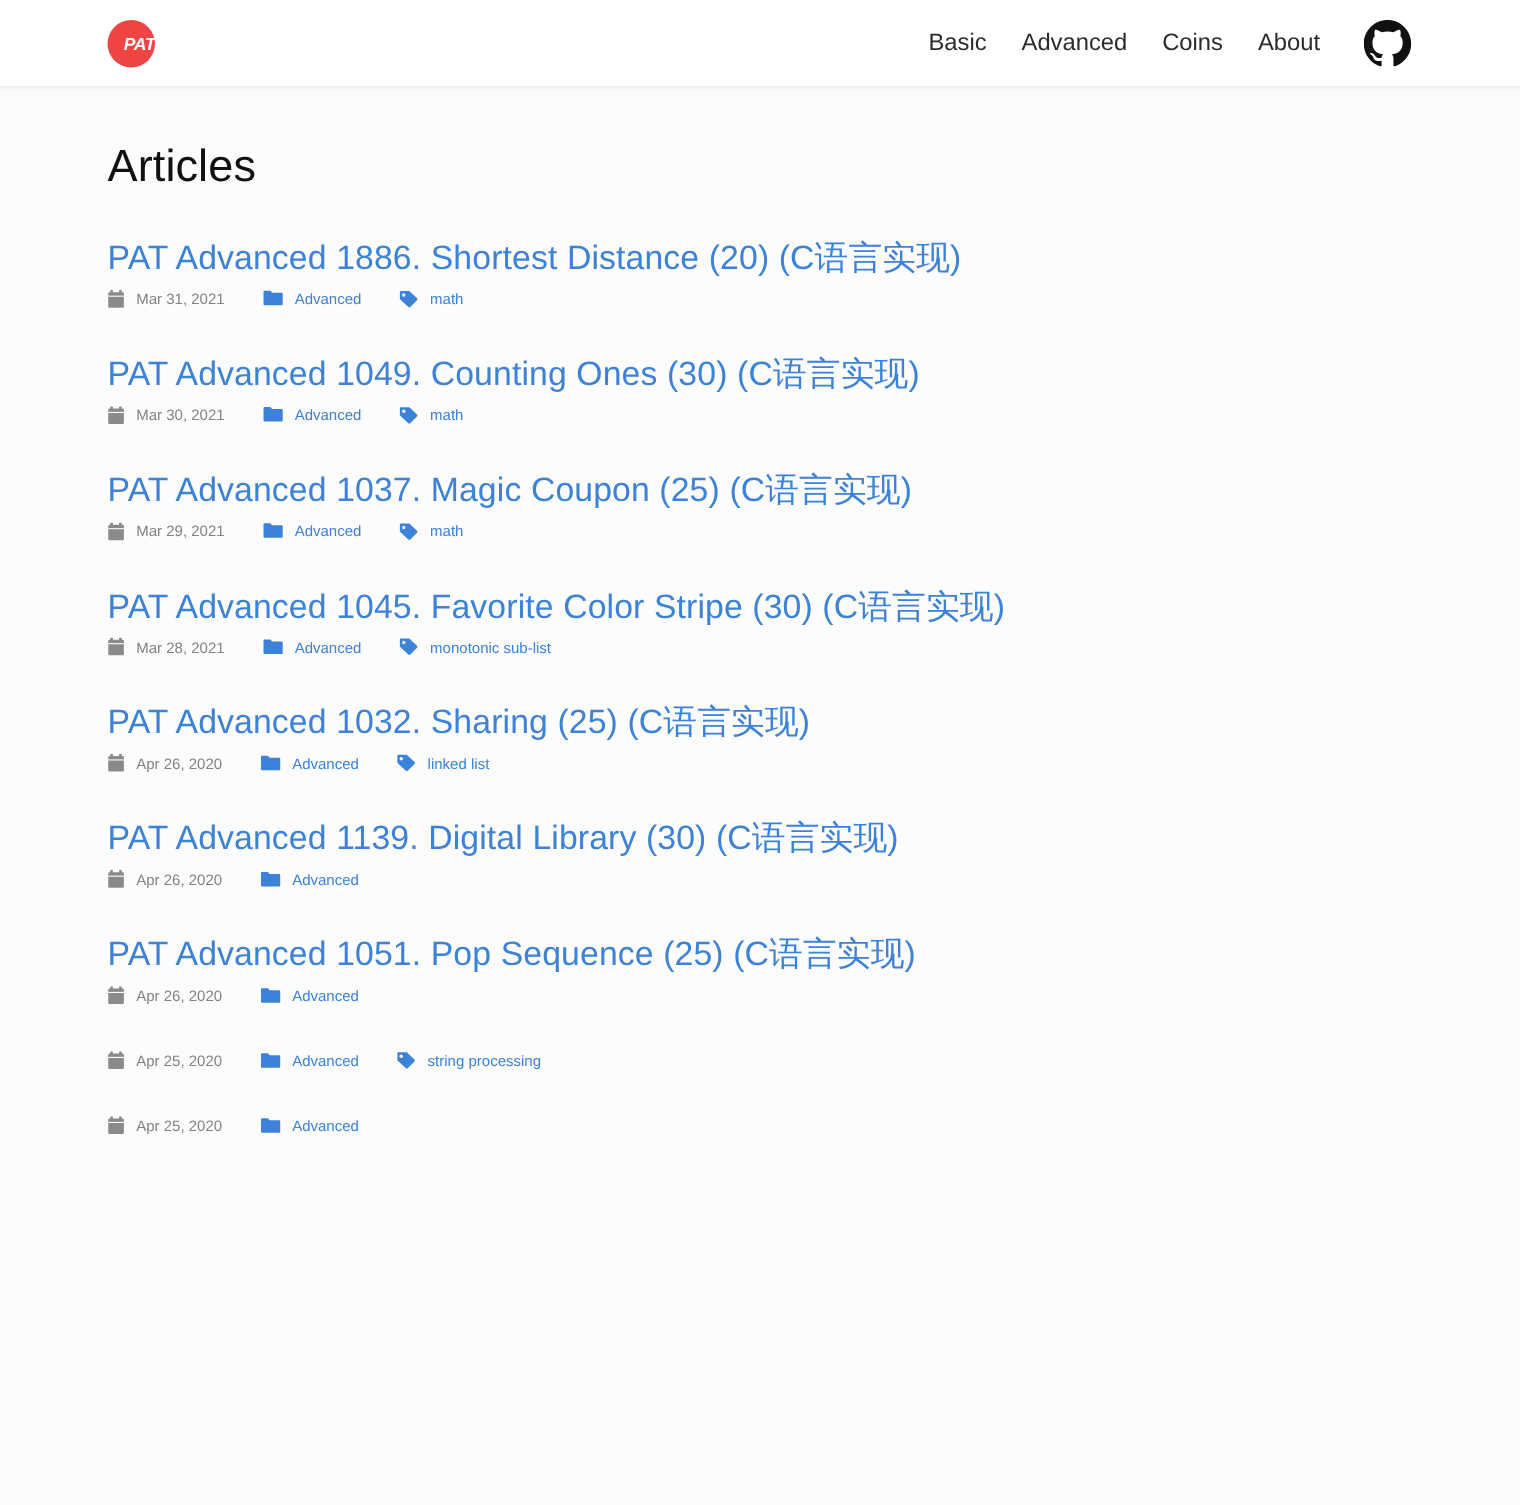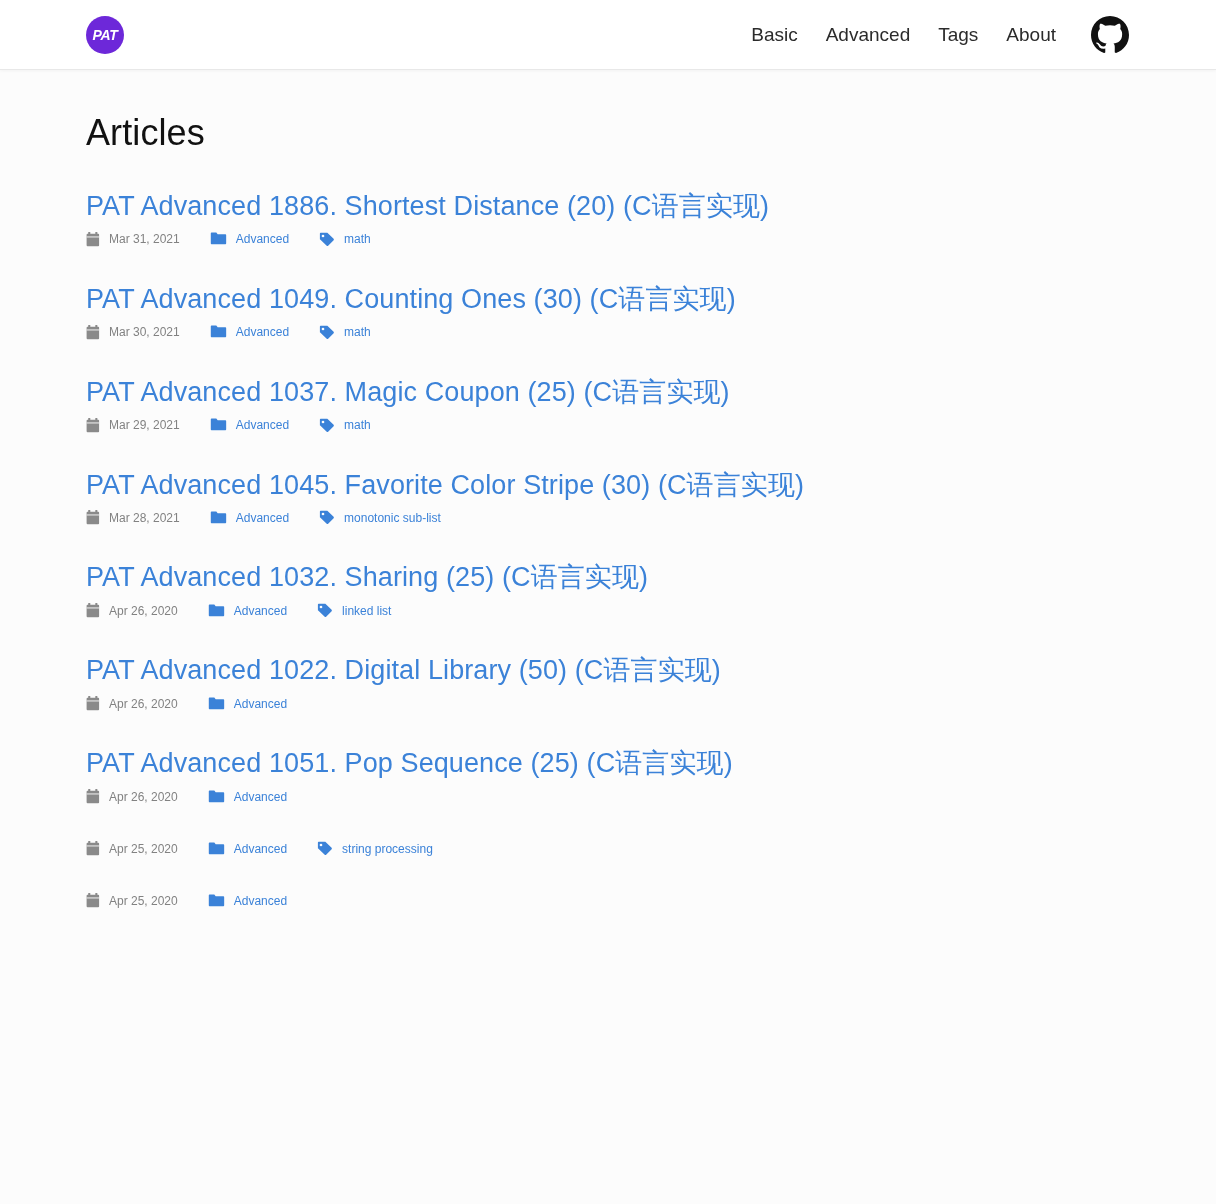--- a/index.html
+++ b/index.html
@@ -37,24 +37,24 @@
   .brand {
     display: flex;
     align-items: center;
     gap: 14px;
     text-decoration: none;
   }
   .brand-logo {
     width: 38px;
     height: 38px;
     border-radius: 50%;
-    background: #6d28d9;
-    display: flex;
-    align-items: center;
-    justify-content: center;
+    background: #ef4444;
+    display: flex;
+    align-items: center;
+    justify-content: flex-end;
     flex: 0 0 auto;
   }
   .brand-logo span {
     color: #ffffff;
     font-size: 14px;
     font-weight: bold;
     font-style: italic;
     letter-spacing: -0.3px;
     font-family: "Liberation Sans", sans-serif;
   }
@@ -157,21 +157,21 @@
 
     <a class="brand" href="#">
       <span class="brand-logo">
         <span>PAT</span>
       </span>
     </a>
 
     <nav class="site-nav">
       <a class="nav-link" href="#">Basic</a>
       <a class="nav-link" href="#">Advanced</a>
-      <a class="nav-link" href="#">Tags</a>
+      <a class="nav-link" href="#">Coins</a>
       <a class="nav-link" href="#">About</a>
       <a class="nav-github" href="#">
         <span>
           <svg width="38" height="38" viewBox="0 0 16 16" aria-hidden="true">
             <path fill="#111111" d="M8 0C3.58 0 0 3.58 0 8c0 3.54 2.29 6.53 5.47 7.59.4.07.55-.17.55-.38
               0-.19-.01-.82-.01-1.49-2.01.37-2.53-.49-2.69-.94-.09-.23-.48-.94-.82-1.13-.28-.15-.68-.52-.01-.53.63-.01
               1.08.58 1.23.82.72 1.21 1.87.87 2.33.66.07-.52.28-.87.51-1.07-1.78-.2-3.64-.89-3.64-3.95
               0-.87.31-1.59.82-2.15-.08-.2-.36-1.02.08-2.12 0 0 .67-.21 2.2.82a7.42 7.42 0 0 1 2-.27c.68 0
               1.36.09 2 .27 1.53-1.04 2.2-.82 2.2-.82.44 1.1.16 1.92.08 2.12.51.56.82 1.27.82 2.15 0 3.07-1.87
               3.75-3.65 3.95.29.25.54.73.54 1.48 0 1.07-.01 1.93-.01 2.2 0 .21.15.46.55.38A8.01 8.01 0 0 0 16
@@ -372,21 +372,21 @@
             <circle cx="4.0" cy="4.0" r="1.35" fill="#fcfcfc"></circle>
           </svg>
         </span>
         <a class="meta-link" href="#">linked list</a>
       </span>
 
     </div>
   </li>
 
   <li class="post-item">
-    <a class="post-link" href="#">PAT Advanced 1022. Digital Library (50) (C语言实现)</a>
+    <a class="post-link" href="#">PAT Advanced 1139. Digital Library (30) (C语言实现)</a>
     <div class="post-meta">
 
       <span class="meta-group">
         <span class="meta-icon">
           <svg width="14" height="15" viewBox="0 0 14 15">
             <rect x="2.2" y="0" width="2.1" height="3.1" rx="0.5" fill="#8a8a8a"></rect>
             <rect x="9.3" y="0" width="2.1" height="3.1" rx="0.5" fill="#8a8a8a"></rect>
             <rect x="0.6" y="1.8" width="12.5" height="12.4" rx="1" fill="#8a8a8a"></rect>
             <rect x="0.6" y="4.5" width="12.5" height="0.9" fill="#fcfcfc"></rect>
           </svg>

